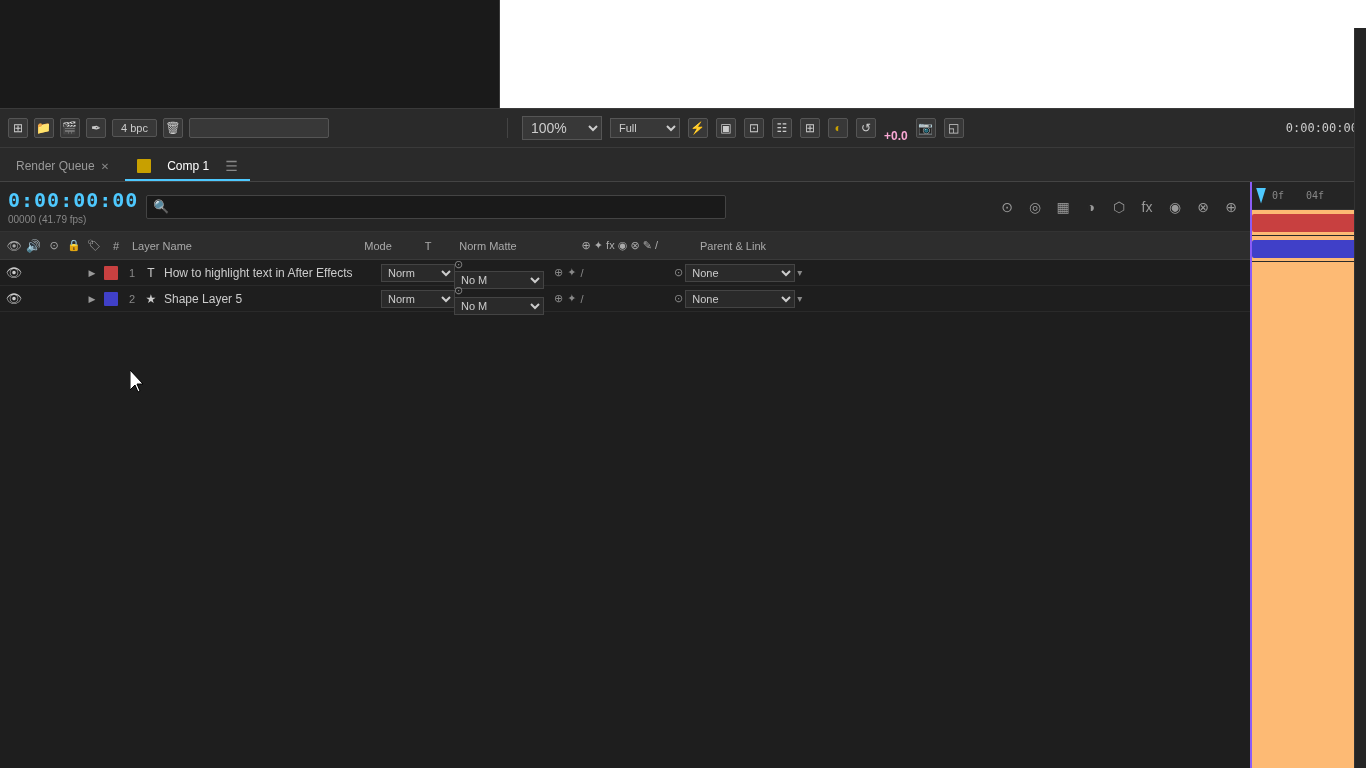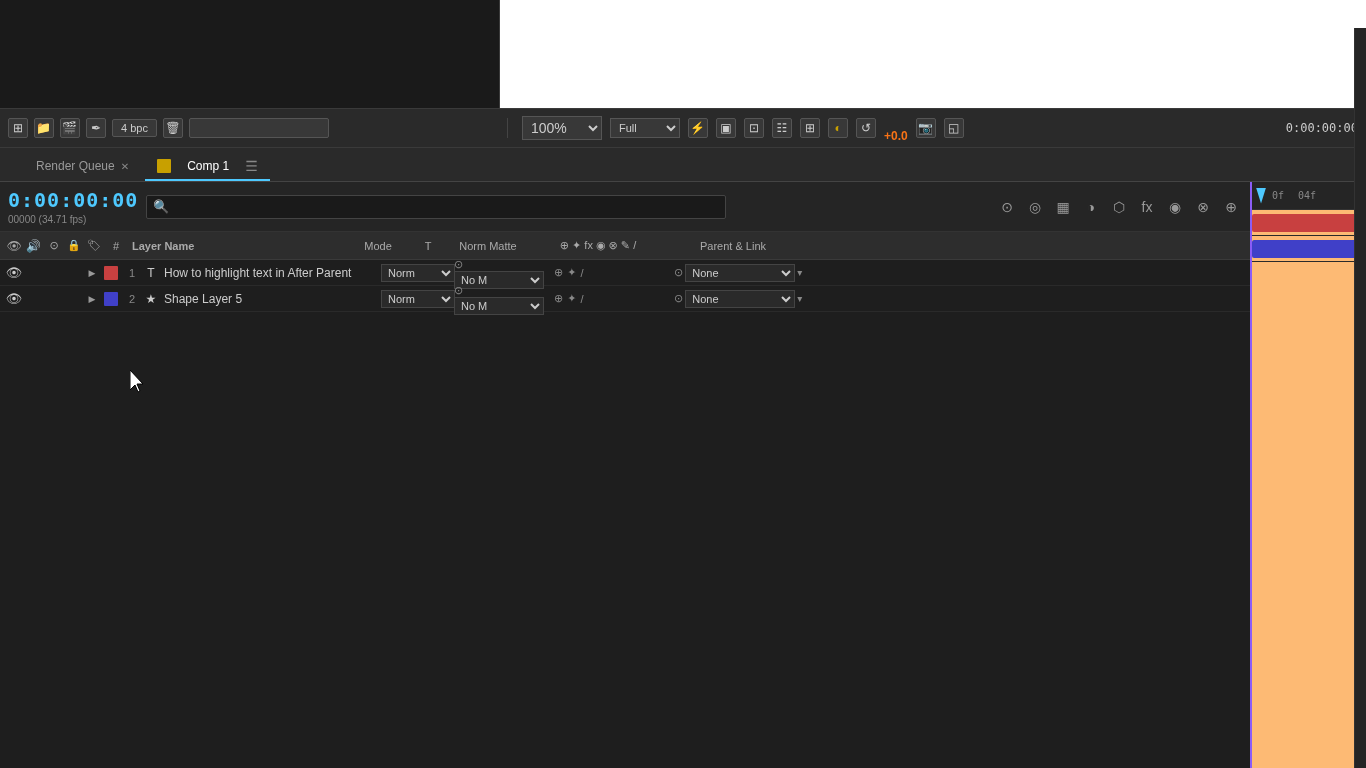--- a/index.html
+++ b/index.html
@@ -91,40 +91,40 @@
     .quality-select {
       background: #383838;
       border: 1px solid #555;
       color: #ccc;
       padding: 2px 4px;
       font-size: 11px;
       width: 70px;
       cursor: pointer;
     }
     .color-value {
-      color: #f97316;
+      color: #f9a8d4;
       font-size: 12px;
       font-weight: bold;
       margin-top: 16px;
     }
     .timecode-display {
       color: #cccccc;
       font-size: 12px;
       font-family: monospace;
       margin-left: auto;
     }
 
     
     .tab-bar {
       height: 34px;
       background: #2a2a2a;
       border-bottom: 1px solid #444;
       display: flex;
       align-items: flex-end;
-      padding: 0 24px;
+      padding: 0 4px;
       gap: 4px;
     }
     .tab {
       height: 28px;
       padding: 0 12px;
       display: flex;
       align-items: center;
       gap: 6px;
       cursor: pointer;
       font-size: 12px;
@@ -253,25 +253,25 @@
       font-size: 11px;
       color: #aaa;
       gap: 0;
     }
     .lh-vis { width: 20px; text-align: center; }
     .lh-audio { width: 20px; text-align: center; }
     .lh-solo { width: 20px; text-align: center; }
     .lh-lock { width: 20px; text-align: center; }
     .lh-tag { width: 20px; text-align: center; }
     .lh-num { width: 24px; text-align: center; }
-    .lh-name { width: 210px; padding-left: 4px; font-weight: bold; }
+    .lh-name { width: 210px; padding-left: 4px; }
     .lh-mode { width: 80px; text-align: center; }
     .lh-t { width: 20px; text-align: center; }
     .lh-matte { width: 100px; text-align: center; }
-    .lh-switches { width: 120px; text-align: center; }
+    .lh-switches { width: 120px; text-align: right; }
     .lh-parent { width: 150px; text-align: center; }
 
     
     .layer-rows {
       flex: 1;
       background: #1e1e1e;
     }
     .layer-row {
       height: 26px;
       display: flex;
@@ -434,21 +434,21 @@
   </div>
 </div>
 
 <div class="timeline-panel">
 
   <div class="layer-panel">
 
     <div class="controls-row">
       <div class="timecode-block">
         <span class="timecode">0:00:00:00</span>
-        <span class="fps-text">00000 (34.71 fps)</span>
+        <span class="fps-text">00000 (41.79 fps)</span>
       </div>
       <div class="search-box">
         <span style="color:#888; font-size:13px;">🔍</span>
         <input class="search-input" type="text" style="">
       </div>
       <div class="ctrl-icons">
         <div class="ctrl-icon">⊙</div>
         <div class="ctrl-icon">◎</div>
         <div class="ctrl-icon">▦</div>
         <div class="ctrl-icon">◑</div>
@@ -491,21 +491,21 @@
         <div class="lr-vis">
           <span class="eye-icon visible">👁</span>
         </div>
         <div style="width:20px;"></div>
         <div style="width:20px;"></div>
         <div style="width:20px;"></div>
         <div class="lr-expand">▶</div>
         <div class="lr-swatch" style="background:#c84040;"></div>
         <div class="lr-num">1</div>
         <div class="lr-type-icon">T</div>
-        <div class="lr-name">How to highlight text in After Parent</div>
+        <div class="lr-name">How to highlight text in After Effects</div>
         <div class="lr-mode">
           <select>
             <option>Norm</option>
             <option>Add</option>
             <option>Multiply</option>
           </select>
         </div>
         <div class="lr-t"></div>
         <div class="lr-matte">
           <span style="font-size:11px; color:#888; margin-right:2px;">⊙</span>
@@ -578,21 +578,21 @@
   </div>
 
   <div class="timeline-right">
 
     <div class="timeline-header">
       <div style="display:flex; align-items:flex-end;">
         <div style="width:10px; height:16px; background:#4ec9ff; clip-path:polygon(0 0,100% 0,50% 100%);"></div>
       </div>
       <div class="timeline-ruler">
         <span class="ruler-text" style="position:absolute; left:2px;">0f</span>
-        <span class="ruler-text" style="position:absolute; left:28px;">04f</span>
+        <span class="ruler-text" style="position:absolute; left:36px;">04f</span>
       </div>
     </div>
 
     <div class="timeline-tracks">
 
       <div class="track-row">
         <div class="track-bar text-layer"></div>
       </div>
 
       <div class="track-row">

